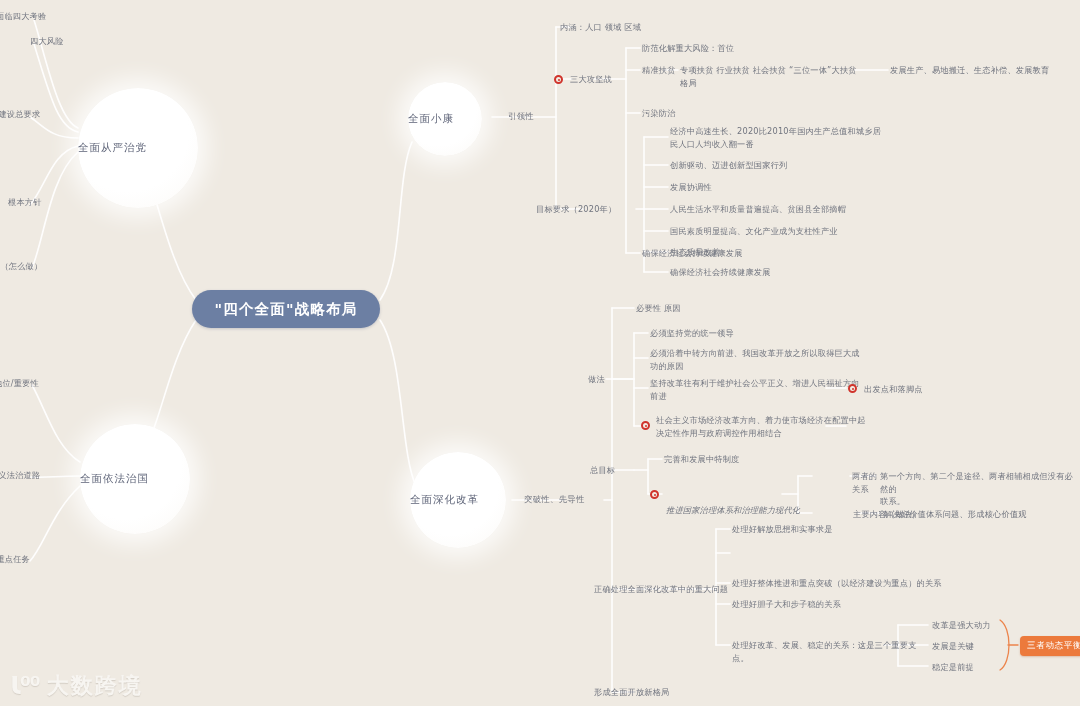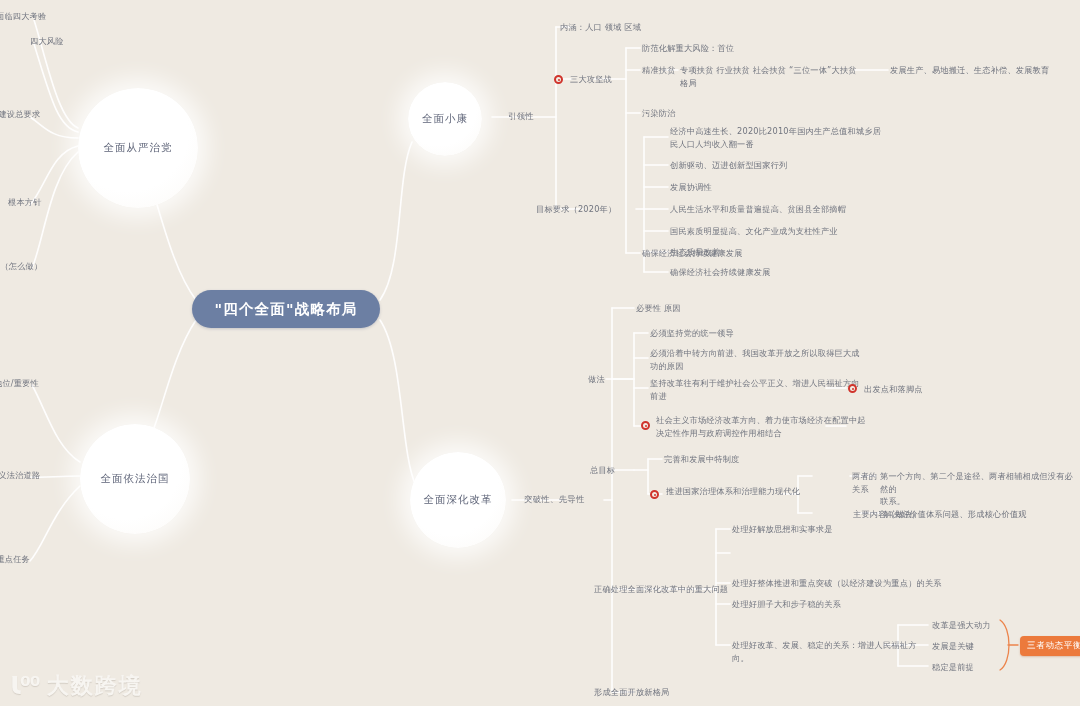--- a/index.html
+++ b/index.html
@@ -35,21 +35,21 @@
     display:flex;align-items:center;justify-content:center;
   }
   .center-pill span{
     color:#ffffff;font-size:14.5px;font-weight:bold;letter-spacing:1.2px;
   }
 
   
   .circle{
     position:absolute;border-radius:50%;
     background:radial-gradient(circle at 42% 36%, #ffffff 0%, #ffffff 58%, #fbf9f6 100%);
-    display:flex;align-items:center;justify-content:center;
+    display:flex;align-items:center;justify-content:flex-start;
     box-shadow:0 0 22px 10px rgba(255,255,255,.75);
     font-family:Liberation Mono, monospace;
   }
   .circle span{
     font-size:10.5px;color:#5d6picker;letter-spacing:1px;
   }
   .circle span{color:#5f6579;}
 
   
   .bullet{
@@ -262,34 +262,34 @@
 决定性作用与政府调控作用相结合</div>
 
   <div class="bullet" style="left:848px;top:384px;"></div>
   <div class="node leaf" style="left:864px;top:383px;width:110px;">出发点和落脚点</div>
 
 
   <div class="node leaf" style="left:590px;top:464px;width:40px;">总目标</div>
   <div class="node leaf" style="left:664px;top:453px;width:140px;">完善和发展中特制度</div>
 
   <div class="bullet" style="left:650px;top:490px;"></div>
-  <div class="node leaf" style="left:666px;top:485px;width:160px;">推进国家治理体系和治理能力现代化</div>
+  <div class="node leaf" style="left:666px;top:504px;width:160px;font-style:italic;">推进国家治理体系和治理能力现代化</div>
 
   <div class="node leaf" style="left:814px;top:470px;width:70px;padding-left:38px;">两者的关系</div>
   <div class="node leaf" style="left:880px;top:470px;width:200px;">第一个方向、第二个是途径、两者相辅相成但没有必然的
 联系。</div>
   <div class="node leaf" style="left:814px;top:508px;width:80px;margin-left:39px;">主要内容（做法）</div>
   <div class="node leaf" style="left:884px;top:508px;width:200px;">解决好价值体系问题、形成核心价值观</div>
 
   <div class="node leaf" style="left:594px;top:583px;width:150px;">正确处理全面深化改革中的重大问题</div>
 
   <div class="node leaf" style="left:732px;top:523px;width:150px;">处理好解放思想和实事求是</div>
   <div class="node leaf" style="left:732px;top:577px;width:260px;">处理好整体推进和重点突破（以经济建设为重点）的关系</div>
   <div class="node leaf" style="left:732px;top:598px;width:180px;">处理好胆子大和步子稳的关系</div>
-  <div class="node leaf" style="left:732px;top:639px;width:200px;">处理好改革、发展、稳定的关系：增进人民福祉方向。</div>
+  <div class="node leaf" style="left:732px;top:639px;width:200px;">处理好改革、发展、稳定的关系：这是三个重要支点。</div>
 
   <div class="node leaf" style="left:932px;top:619px;width:70px;">改革是强大动力</div>
   <div class="node leaf" style="left:932px;top:640px;width:70px;">发展是关键</div>
   <div class="node leaf" style="left:932px;top:661px;width:70px;">稳定是前提</div>
 
   <div class="orange-pill" style="left:1020px;top:636px;">三者动态平衡</div>
 
   <div class="node leaf" style="left:594px;top:686px;width:110px;">形成全面开放新格局</div>
 
   <div class="watermark">

